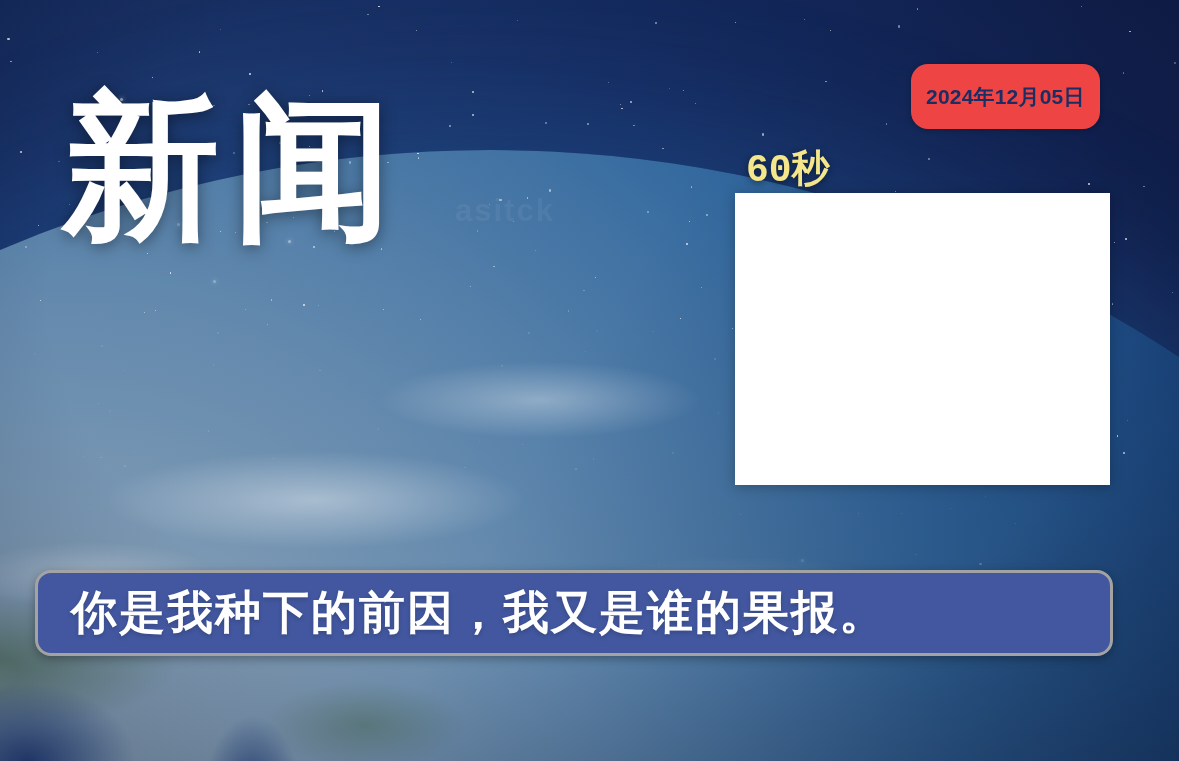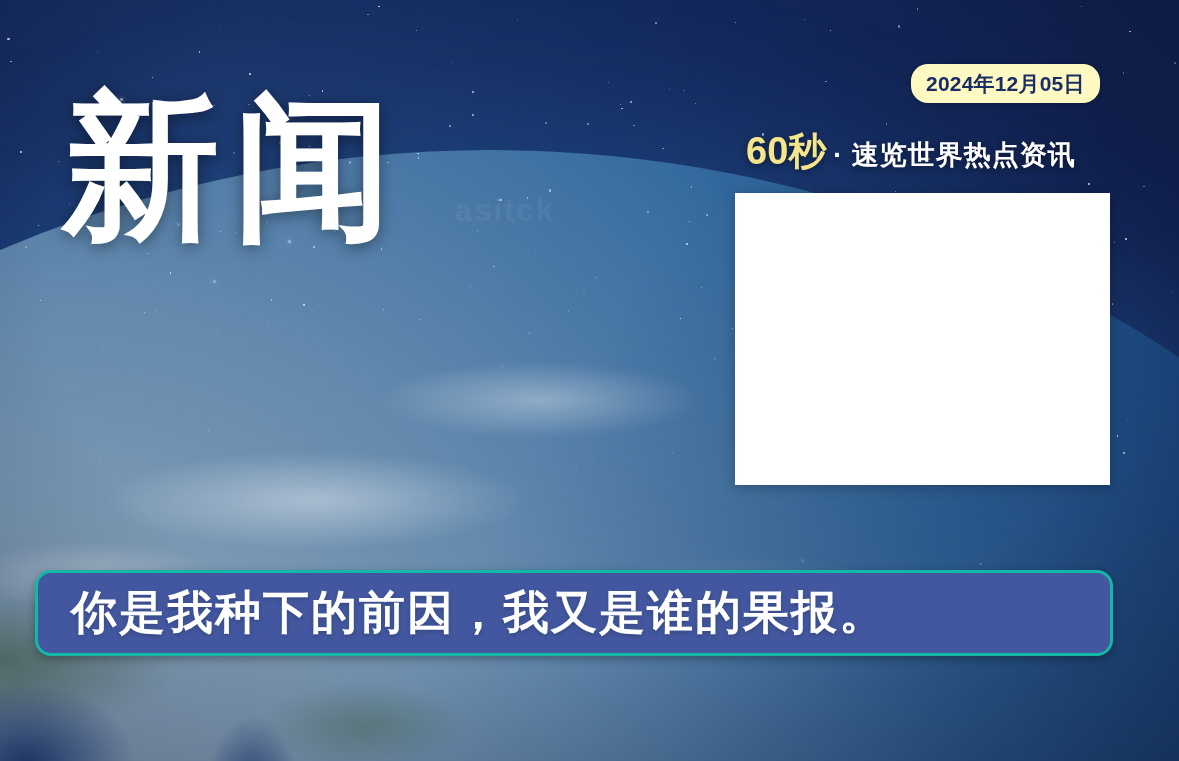--- a/index.html
+++ b/index.html
@@ -106,34 +106,35 @@
     letter-spacing:14px;
     margin:0;
     white-space:nowrap;
   }
   .headline .l1{color:#f8eb95;text-shadow:0 3px 14px rgba(0,0,0,.30);}
   .headline .l2{color:#ffffff;text-shadow:0 3px 16px rgba(0,0,0,.42);margin-top:-6px;}
 
   
   .date-pill{
     position:absolute;left:911px;top:64px;
-    height:33px;padding:3px 15px;
+    height:33px;padding:16px 15px;
     display:flex;align-items:center;justify-content:center;
-    background:#fef9c3;border-radius:17px;
+    background:#ef4444;border-radius:17px;
     color:#1b2e63;font-weight:700;font-size:21px;letter-spacing:.2px;
     box-shadow:0 1px 5px rgba(0,0,0,.28);
     white-space:nowrap;
   }
 
   
   .tagline{
-    position:absolute;left:746px;top:126px;
+    position:absolute;left:746px;top:143px;
     display:flex;align-items:baseline;
     white-space:nowrap;
     text-shadow:0 2px 7px rgba(0,0,0,.45);
+    font-family:Liberation Mono, monospace;
   }
   .tagline .sec{color:#f6e68b;font-weight:700;font-size:38px;letter-spacing:0px;}
   .tagline .rest{color:#ffffff;font-weight:700;font-size:27px;letter-spacing:1px;margin-left:7px;}
 
   
   .card{
     position:absolute;left:735px;top:193px;width:375px;height:292px;
     background:#ffffff;
     box-shadow:0 2px 12px rgba(0,0,0,.25);
     display:flex;flex-direction:column;align-items:center;
@@ -152,21 +153,21 @@
   .card .lunar{
     margin-top:4px;
     color:#1e2f68;font-weight:700;font-size:74px;letter-spacing:6px;white-space:nowrap;
     font-family:"DejaVu Sans","Liberation Sans",sans-serif;
   }
 
   
   .quote{
     position:absolute;left:35px;top:570px;width:1078px;height:86px;
     background:#42579f;
-    border:3px solid #14b8a6;
+    border:3px solid #a3a3a3;
     border-radius:16px;
     box-sizing:border-box;
     display:flex;align-items:center;
     box-shadow:0 3px 10px rgba(0,0,0,.30);
   }
   .quote .txt{
     color:#ffffff;font-weight:700;font-size:46px;letter-spacing:2px;
     margin-left:33px;white-space:nowrap;
     font-family:"DejaVu Sans","Liberation Sans",sans-serif;
     text-shadow:0 2px 4px rgba(0,0,0,.18);
@@ -423,21 +424,20 @@
   <div class="watermark">asitck</div>
 
   <div class="headline">
     <div class="line l2">新闻</div>
   </div>
 
   <div class="date-pill">2024年12月05日</div>
 
   <div class="tagline">
     <span class="sec">60秒</span>
-    <span class="rest">· 速览世界热点资讯</span>
   </div>
 
   <div class="card">
   </div>
 
   <div class="quote">
     <div class="txt">你是我种下的前因，我又是谁的果报。</div>
   </div>
 
 </div>

